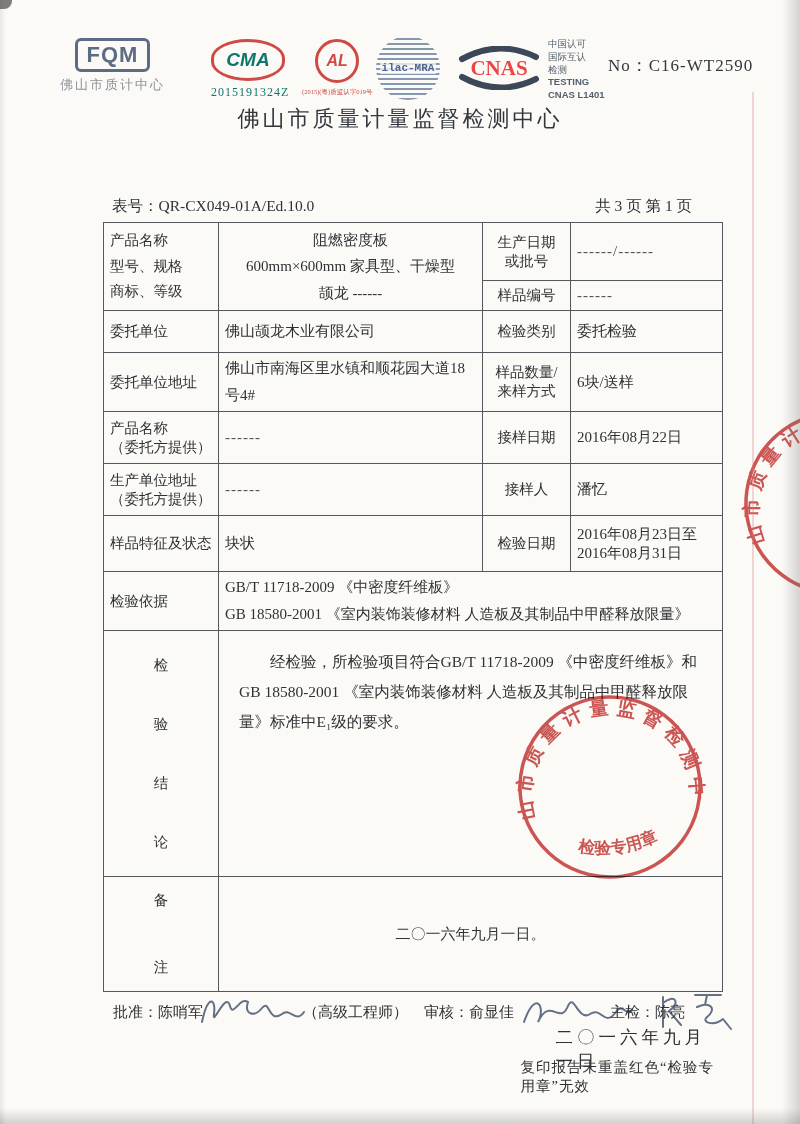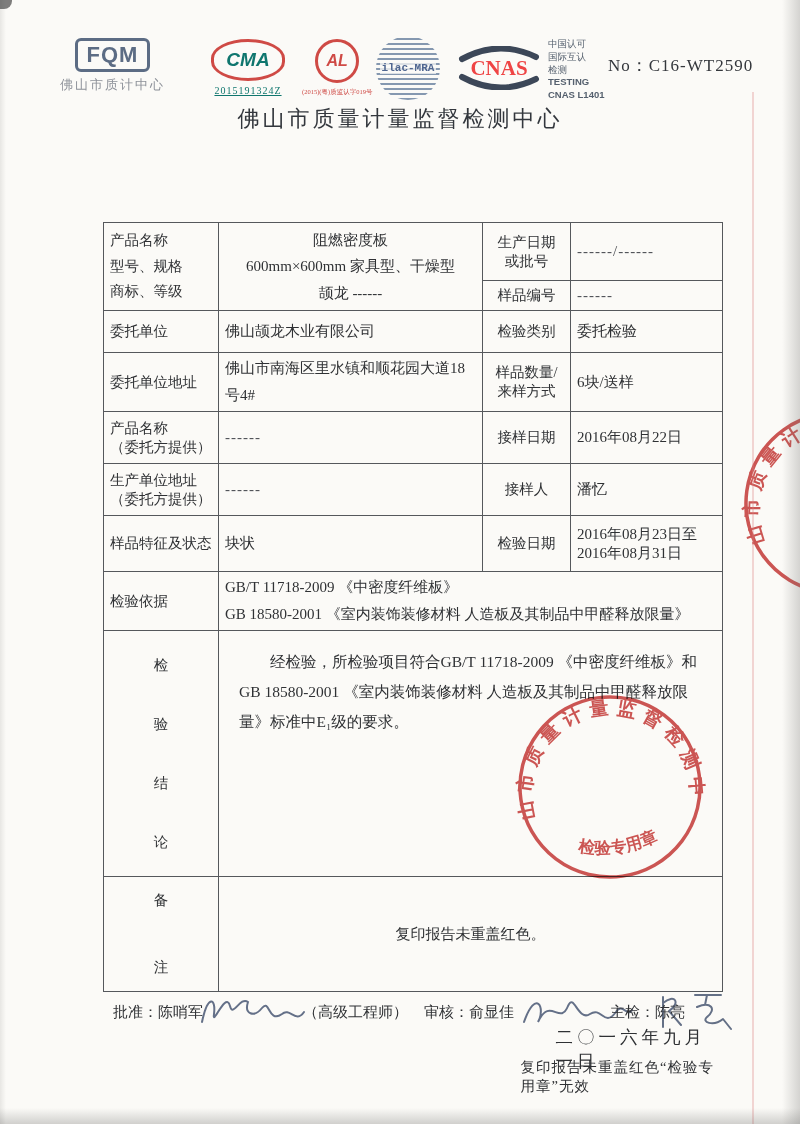--- a/index.html
+++ b/index.html
@@ -19,21 +19,21 @@
   
   .hdr{position:absolute;top:0;left:8px;width:100%;height:100px;margin-top:12px;}
   .fqm{position:absolute;left:52px;top:26px;text-align:center;color:#5c6c84;}
   .fqm-box{display:inline-block;border:3px solid #5c6c84;border-radius:6px;padding:1px 9px;
     font-weight:bold;font-size:22px;font-family:"Liberation Sans",sans-serif;letter-spacing:1px;}
   .fqm-sub{font-size:13px;color:#8d9199;letter-spacing:2px;margin-top:4px;}
   .cma{position:absolute;left:203px;top:27px;text-align:center;color:#0f766e;}
   .cma-oval{width:68px;height:36px;border:3.5px solid #cf4a45;border-radius:50%/46%;
     display:flex;align-items:center;justify-content:center;font-weight:bold;font-size:19px;
     font-family:"Liberation Sans",sans-serif;font-style:italic;}
-  .cma-num{font-size:10px;margin-top:4px;letter-spacing:1px;text-decoration:underline;}
+  .cma-num{font-size:12px;margin-top:4px;letter-spacing:1px;}
   .cal{position:absolute;left:294px;top:27px;text-align:center;color:#cf4a45;}
   .cal-circ{width:38px;height:38px;border:3.5px solid #cf4a45;border-radius:50%;margin:0 auto;
     display:flex;align-items:center;justify-content:center;font-weight:bold;font-size:16px;
     font-style:italic;font-family:"Liberation Sans",sans-serif;}
   .cal-num{font-size:6.5px;margin-top:5px;white-space:nowrap;}
   .ilac{position:absolute;left:368px;top:24px;width:64px;height:64px;border-radius:50%;
     background:repeating-linear-gradient(0deg,#8598b0 0 2px,rgba(0,0,0,0) 2px 5px);
     display:flex;align-items:center;justify-content:center;}
   .ilac-txt{font-size:11px;font-weight:bold;color:#4f6690;background:rgba(251,250,247,.75);
     padding:0 2px;font-family:Liberation Mono, monospace;}
@@ -115,20 +115,24 @@
       <div>中国认可</div>
       <div>国际互认</div>
       <div>检测</div>
       <div class="b">TESTING</div>
       <div class="b">CNAS L1401</div>
     </div>
     <div class="report-no"><span>No：</span><span>C16-WT2590</span></div>
   </div>
 
   <div class="org-title">佛山市质量计量监督检测中心</div>
+  <div class="meta-row">
+    <span><span>表号：</span><span>QR-CX049-01A/Ed.10.0</span></span>
+    <span>共 3 页   第 1 页</span>
+  </div>
 
   <table class="rep">
     <colgroup>
         <col style="width:115px">
         <col style="width:264px">
         <col style="width:88px">
         <col style="width:152px">
       </colgroup>
     <tbody>
         <tr style="height:58px">
@@ -218,21 +222,21 @@
         <span class="concl-note">复印报告未重盖红色“检验专用章”无效</span>
       </td>
     </tr>
     <tr style="height:115px">
       <td class="c1">
         <div class="vlabel h86">
           <span>备</span>
           <span>注</span>
         </div>
       </td>
-      <td colspan="3" class="center">复印报告未重盖红色。</td>
+      <td colspan="3" class="center">二〇一六年九月一日。</td>
     </tr>
   </tbody>
     </table>
 
   <svg class="stamp stamp-main" width="190" height="190" viewBox="0 0 190 190">
     <defs>
       <path id="arcTopA" d="M 20,130 A 80,80 0 1 1 170,130" fill="none"></path>
       <path id="arcBotA" d="M 43,150 Q 95,172 147,150" fill="none"></path>
     </defs>
     <circle cx="95" cy="95" r="90" fill="none" stroke="#c9403e" stroke-width="3.5"></circle>

